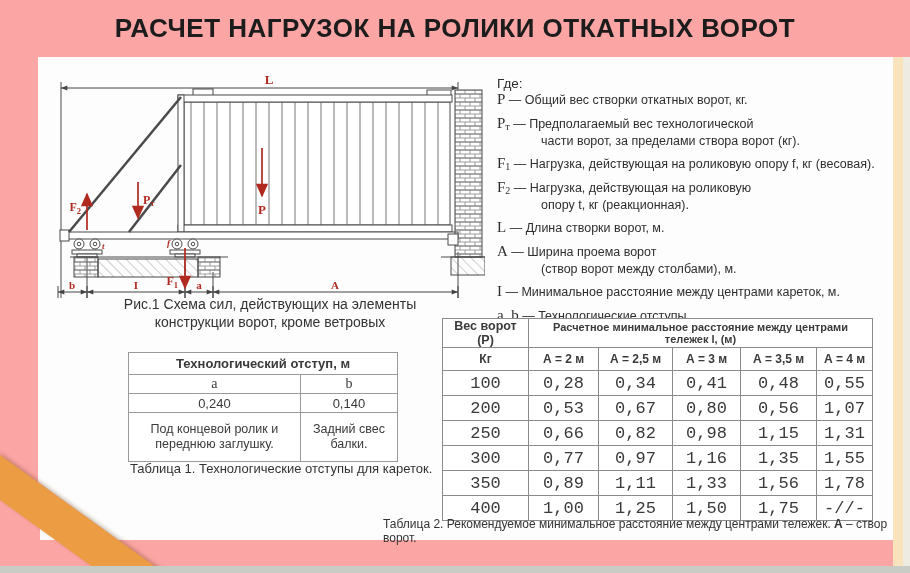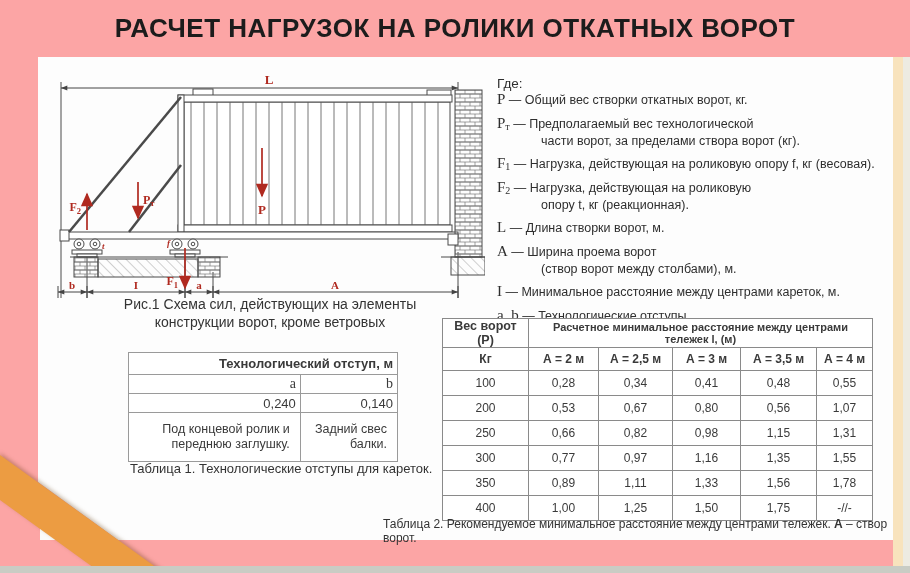--- a/index.html
+++ b/index.html
@@ -23,33 +23,33 @@
                font-size:14px;line-height:18px;color:#333;}
   
   .legend{position:absolute;left:497px;top:76px;width:396px;color:#2e2e2e;}
   .lg-intro{font-size:13.5px;margin-bottom:0;}
   .lg-item{margin-bottom:6px;font-size:12.5px;line-height:16px;}
   .sym{font-family:"Liberation Serif",serif;font-size:15px;}
   .sub{font-family:"Liberation Serif",serif;font-size:10px;position:relative;top:2px;}
   .lg-l2{padding-left:44px;}
   
   .table1{position:absolute;left:128px;top:352px;width:270px;border-collapse:collapse;background:#fff;}
-  .table1 th,.table1 td{border:1px solid #9a9a9a;text-align:right;color:#3a3a3a;padding:1px 4px;}
+  .table1 th,.table1 td{border:1px solid #9a9a9a;text-align:center;color:#3a3a3a;padding:1px 4px;}
   .table1 .t1-title{font-size:13px;font-weight:bold;height:19px;}
   .table1 .t1-ab{font-family:"Liberation Serif",serif;font-size:14px;height:16px;font-weight:normal;}
   .table1 .t1-val{font-size:13px;height:16px;}
   .table1 .t1-desc{font-size:12.5px;line-height:15px;padding:0 10px;height:48px;vertical-align:middle;}
   .t1-caption{position:absolute;left:130px;top:461px;font-size:13px;color:#333;}
   
   .table2{position:absolute;left:442px;top:318px;width:430px;border-collapse:collapse;background:#fff;table-layout:fixed;}
   .table2 th,.table2 td{border:1px solid #8a8a8a;text-align:center;color:#3a3a3a;vertical-align:middle;padding:0 2px;}
   .table2 .h1{font-size:12.5px;height:22px;}
   .table2 .hspan{font-size:11px;height:22px;}
   .table2 .h2{font-size:12px;height:22px;}
-  .table2 td{font-size:12px;height:24px;}
+  .table2 td{font-size:17px;height:24px;font-family:Liberation Mono, monospace;}
   .t2-caption{position:absolute;left:383px;top:517px;width:505px;font-size:12px;color:#333;}
   svg text{fill:#B02A20;font-family:"Liberation Serif",serif;font-weight:bold;}
 </style>
 </head>
 <body>
 
 <div class="canvas">
 
   <div class="title">РАСЧЕТ НАГРУЗОК НА РОЛИКИ ОТКАТНЫХ ВОРОТ</div>
 

